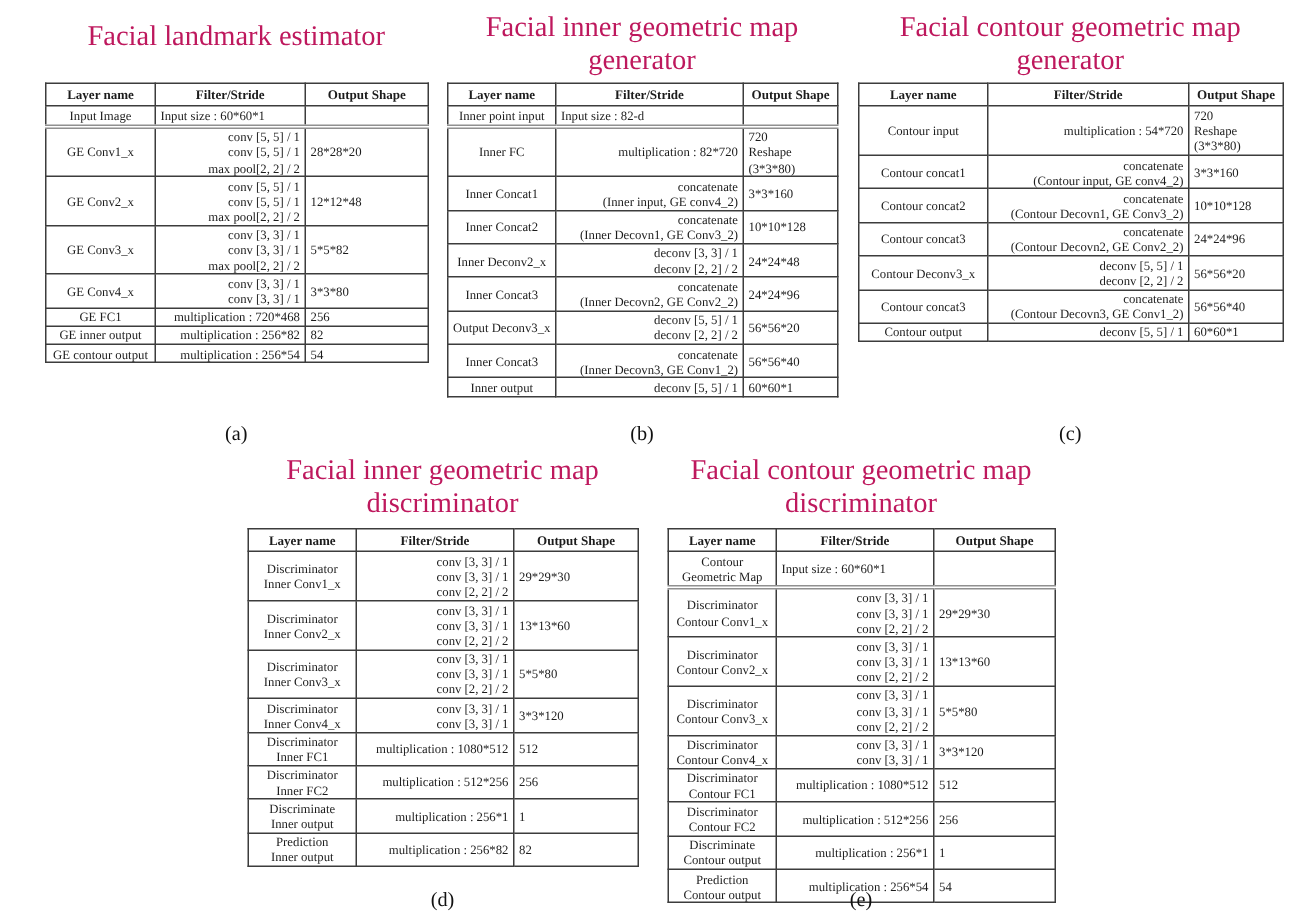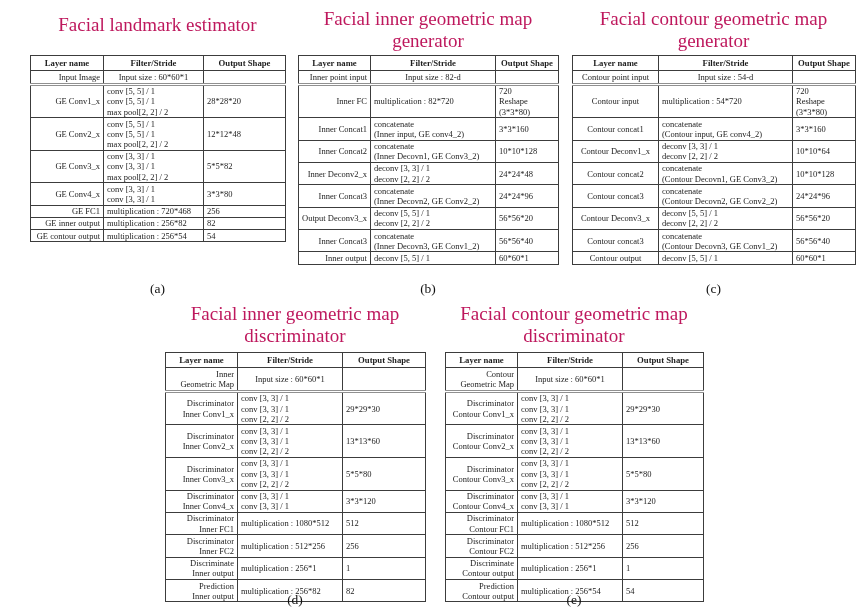--- a/index.html
+++ b/index.html
@@ -6,25 +6,25 @@
   #page{position:relative;width:861px;height:616px;background:#ffffff;
         font-family:"Liberation Serif",serif;color:#1c1c1c;overflow:hidden;}
   .panel{position:absolute;}
   .panel .title{text-align:center;font-size:19px;line-height:1.16;
                 white-space:pre-line;color:#be185d;}
   table.arch{border-collapse:collapse;width:100%;table-layout:fixed;background:#fff;}
   table.arch th, table.arch td{
       border:1px solid #3c3c3c;font-size:8.5px;line-height:1.2;
       padding:0.5px 3px;white-space:pre-line;vertical-align:middle;color:#1c1c1c;}
   table.arch th{font-weight:bold;text-align:center;font-size:8.7px;padding:2px 2px;}
-  td.col-layer{text-align:right;}
+  td.col-layer{text-align:center;}
   .layer-center td.col-layer{text-align:center;}
-  td.col-filter{text-align:left;}
+  td.col-filter{text-align:right;}
   td.col-output{}
-  td.center{text-align:center;}
+  td.center{text-align:left;}
   tr.input-row td{border-bottom:3px double #909090;}
   .caption{position:absolute;text-align:center;font-size:13.5px;color:#111;}
 </style>
 </head>
 <body>
 
 <div id="page">
 
   <div class="panel" style="left:30px;top:8px;width:255px;">
     <div class="title" style="height:47px;padding-top:6px;box-sizing:border-box;">Facial landmark estimator</div>
@@ -177,45 +177,34 @@
           <col style="width:63px">
         </colgroup>
     <thead>
           <tr>
             <th>Layer name</th>
             <th>Filter/Stride</th>
             <th>Output Shape</th>
           </tr>
         </thead>
         <tbody>
-          <tr class="input-row">
-            <td class="col-layer">Contour point input</td>
-            <td class="col-filter center">Input size : 54-d</td>
-            <td class="col-output"></td>
-          </tr>
           <tr>
             <td class="col-layer">Contour input</td>
             <td class="col-filter">multiplication : 54*720</td>
             <td class="col-output">720
 Reshape
 (3*3*80)</td>
           </tr>
           <tr>
             <td class="col-layer">Contour concat1</td>
             <td class="col-filter">concatenate
 (Contour input, GE conv4_2)</td>
             <td class="col-output">3*3*160</td>
           </tr>
           <tr>
-            <td class="col-layer">Contour Deconv1_x</td>
-            <td class="col-filter">deconv [3, 3] / 1
-deconv [2, 2] / 2</td>
-            <td class="col-output">10*10*64</td>
-          </tr>
-          <tr>
             <td class="col-layer">Contour concat2</td>
             <td class="col-filter">concatenate
 (Contour Decovn1, GE Conv3_2)</td>
             <td class="col-output">10*10*128</td>
           </tr>
           <tr>
             <td class="col-layer">Contour concat3</td>
             <td class="col-filter">concatenate
 (Contour Decovn2, GE  Conv2_2)</td>
             <td class="col-output">24*24*96</td>
@@ -251,26 +240,20 @@
           <col style="width:83px">
         </colgroup>
     <thead>
           <tr>
             <th>Layer name</th>
             <th>Filter/Stride</th>
             <th>Output Shape</th>
           </tr>
         </thead>
         <tbody>
-          <tr class="input-row">
-            <td class="col-layer">Inner
-Geometric Map</td>
-            <td class="col-filter center">Input size : 60*60*1</td>
-            <td class="col-output"></td>
-          </tr>
           <tr>
             <td class="col-layer">Discriminator
 Inner Conv1_x</td>
             <td class="col-filter">conv [3, 3] / 1
 conv [3, 3] / 1
 conv [2, 2] / 2</td>
             <td class="col-output">29*29*30</td>
           </tr>
           <tr>
             <td class="col-layer">Discriminator

